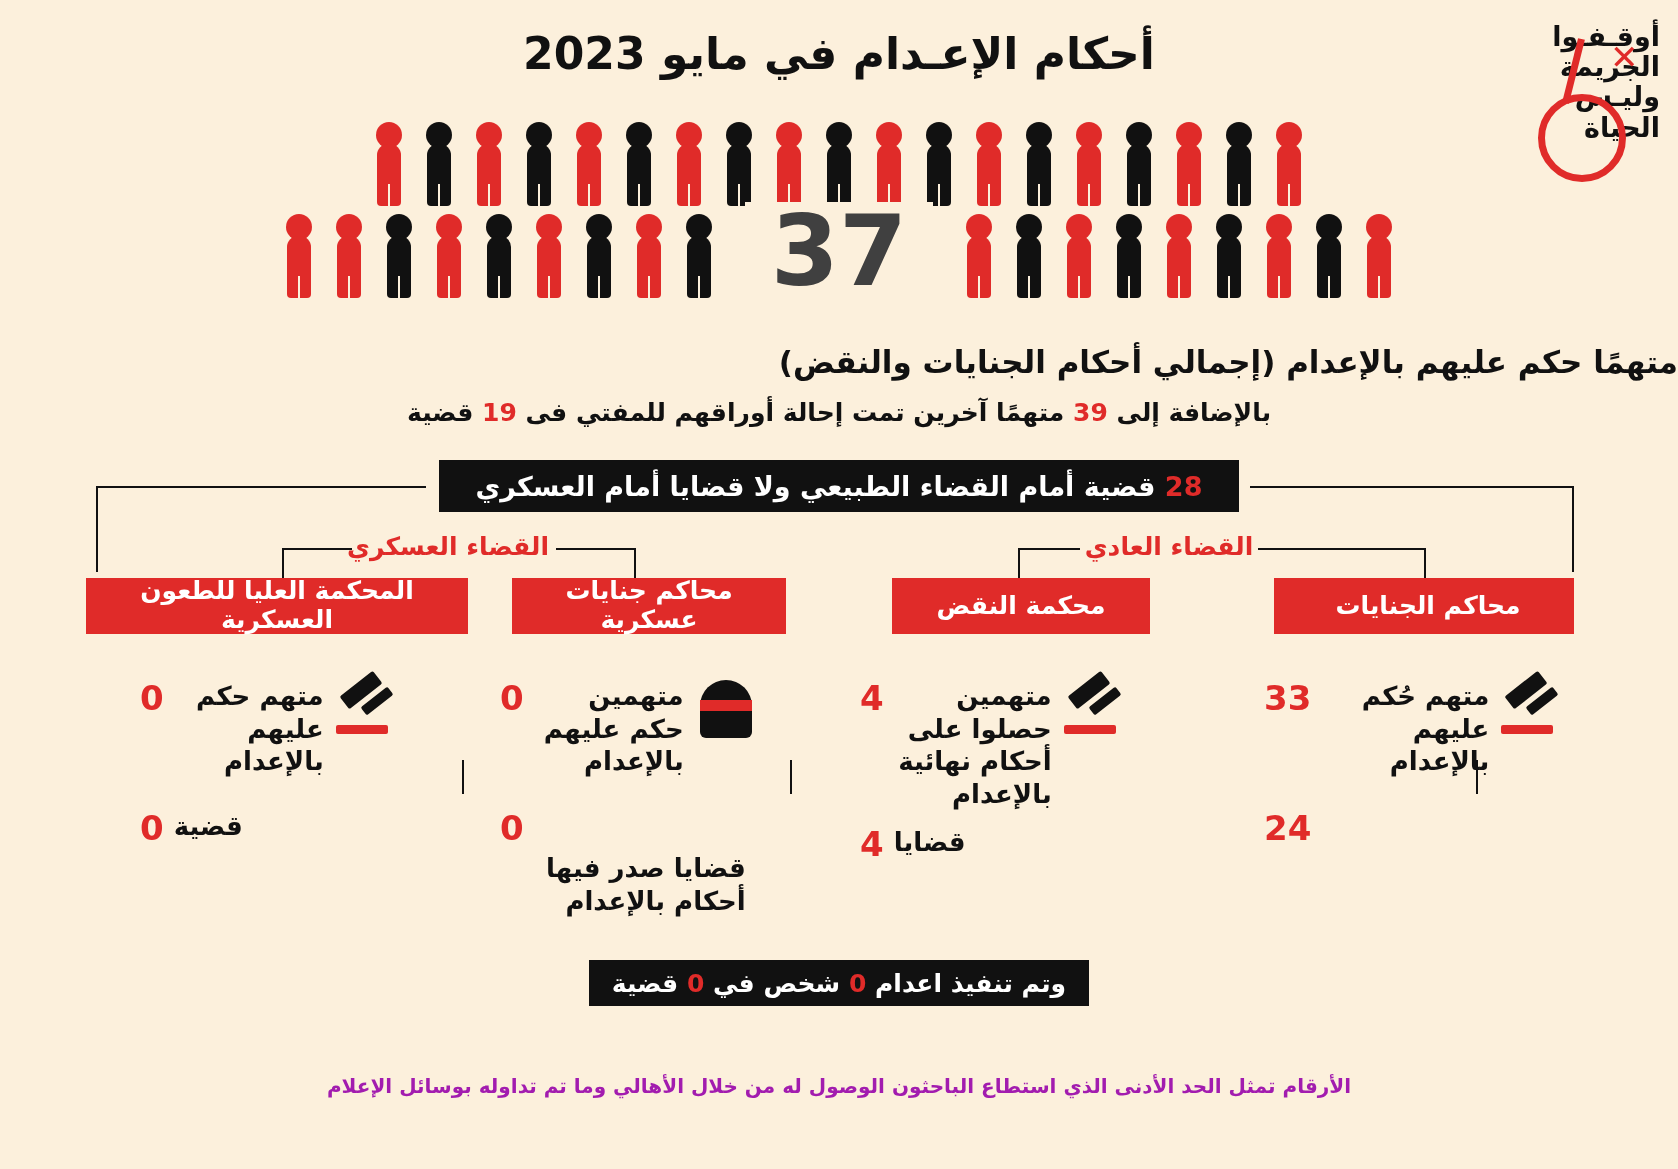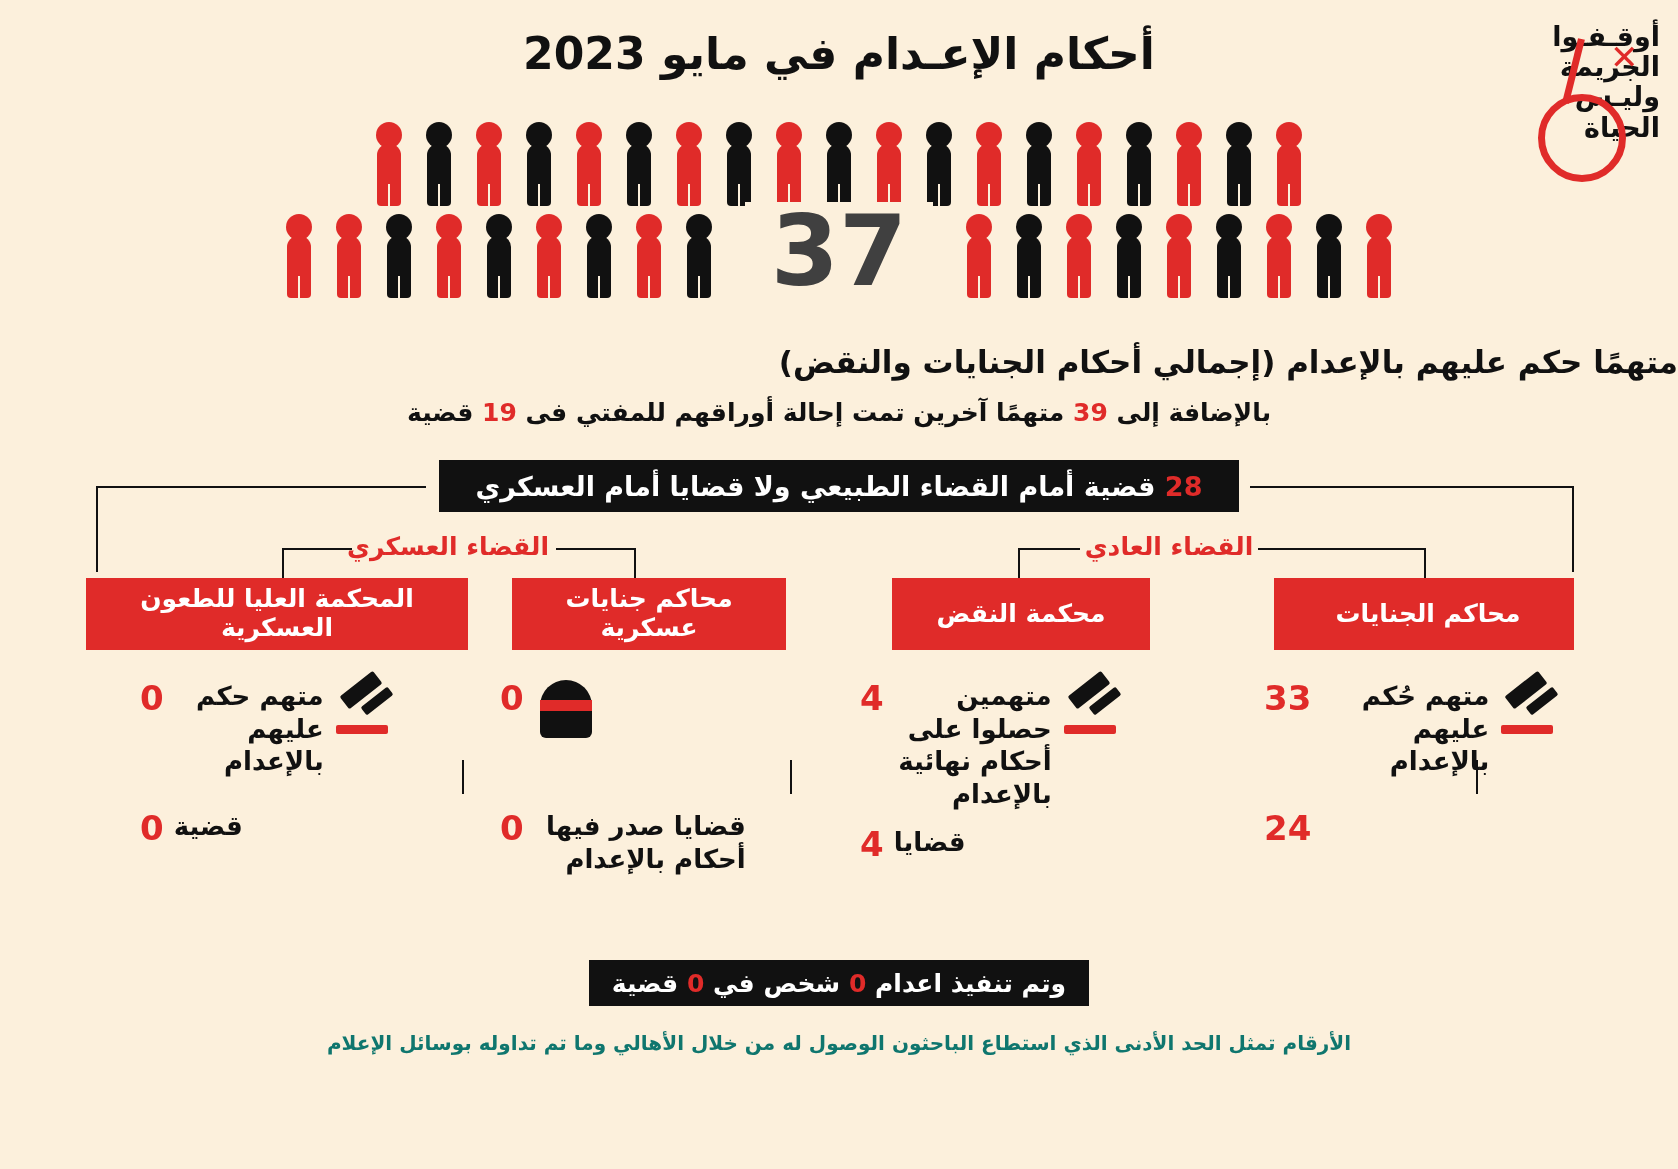--- a/index.html
+++ b/index.html
@@ -85,21 +85,21 @@
   
   .ln{position:absolute;background:#111;}
 
   .branch-label{
     position:absolute;font-size:25px;font-weight:bold;color:#e02b29;
     text-align:center;
   }
 
   
   .court{
-    position:absolute;height:72px;background:#e02b29;color:#fff;
+    position:absolute;height:56px;background:#e02b29;color:#fff;
     display:flex;align-items:center;justify-content:center;
     font-size:25px;font-weight:bold;text-align:center;line-height:1.15;
     padding:0 8px;box-sizing:border-box;
   }
   #court-crim{left:1274px;top:578px;width:300px;padding-left:16px;}
   #court-cass{left:892px;top:578px;width:258px;}
   #court-milcrim{left:512px;top:578px;width:274px;}
   #court-milhigh{left:86px;top:578px;width:382px;}
 
   
@@ -130,22 +130,22 @@
   
   #bottombar{
     position:absolute;top:960px;left:50%;transform:translateX(-50%);
     width:500px;height:46px;background:#111;color:#fff;
     display:flex;align-items:center;justify-content:center;
     font-size:25px;font-weight:bold;
   }
   #bottombar b{color:#e02b29;}
 
   #footnote{
-    position:absolute;top:1031px;left:0;width:100%;text-align:center;
-    font-size:20px;font-weight:bold;color:#0f766e;
+    position:absolute;top:1074px;left:0;width:100%;text-align:center;
+    font-size:20px;font-weight:bold;color:#a21caf;
   }
 </style>
 </head>
 <body>
 
 <div id="logo">
   <div class="logo-text">
     <div>أوقـفـوا</div>
     <div>الجريمة</div>
     <div>وليـس</div>
@@ -427,27 +427,28 @@
     <div class="num">4</div>
   </div>
 </div>
 
 <div class="stat" style="left:500px;top:680px;width:292px;">
   <div class="line1">
     <div class="icon-hood">
       <div class="hood"></div>
         <div class="band"></div>
     </div>
+    <div class="txt" style="max-width:150px;">متهمين حكم عليهم بالإعدام</div>
     <div class="num">0</div>
   </div>
 </div>
 <div class="divider" style="left:790px;top:760px;"></div>
 <div class="stat" style="left:500px;top:810px;width:292px;">
   <div class="line1">
-    <div class="txt" style="max-width:212px;">قضايا صدر فيها أحكام بالإعدام</div>
+    <div class="txt" style="max-width:212px;margin-top:42px;">قضايا صدر فيها أحكام بالإعدام</div>
     <div class="num">0</div>
   </div>
 </div>
 
 <div class="stat" style="left:140px;top:680px;width:320px;">
   <div class="line1">
     <div class="icon-gavel">
       <div class="mallet"></div>
         <div class="handle"></div>
         <div class="base"></div>

